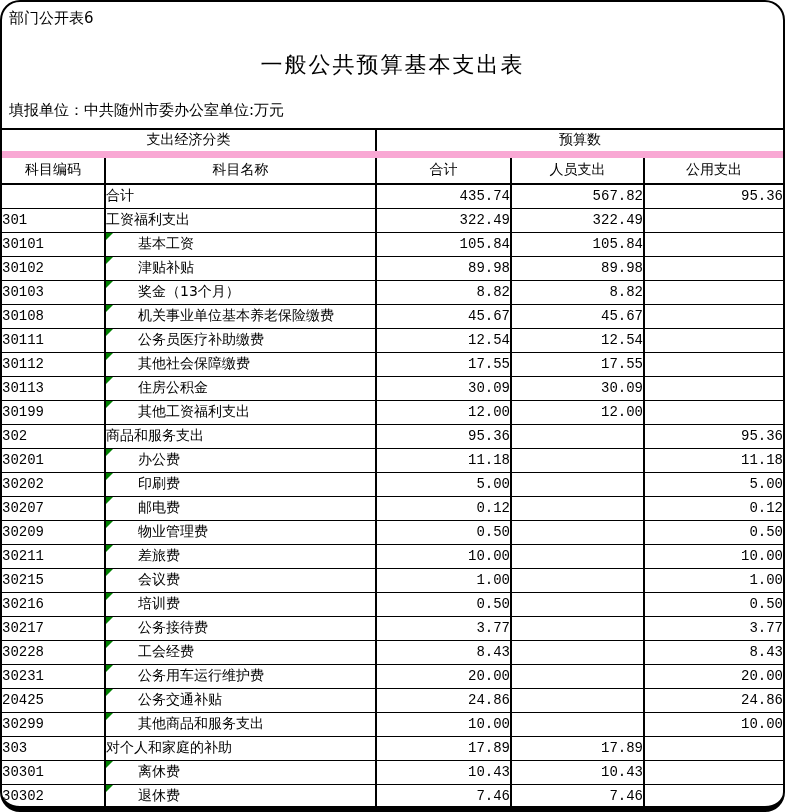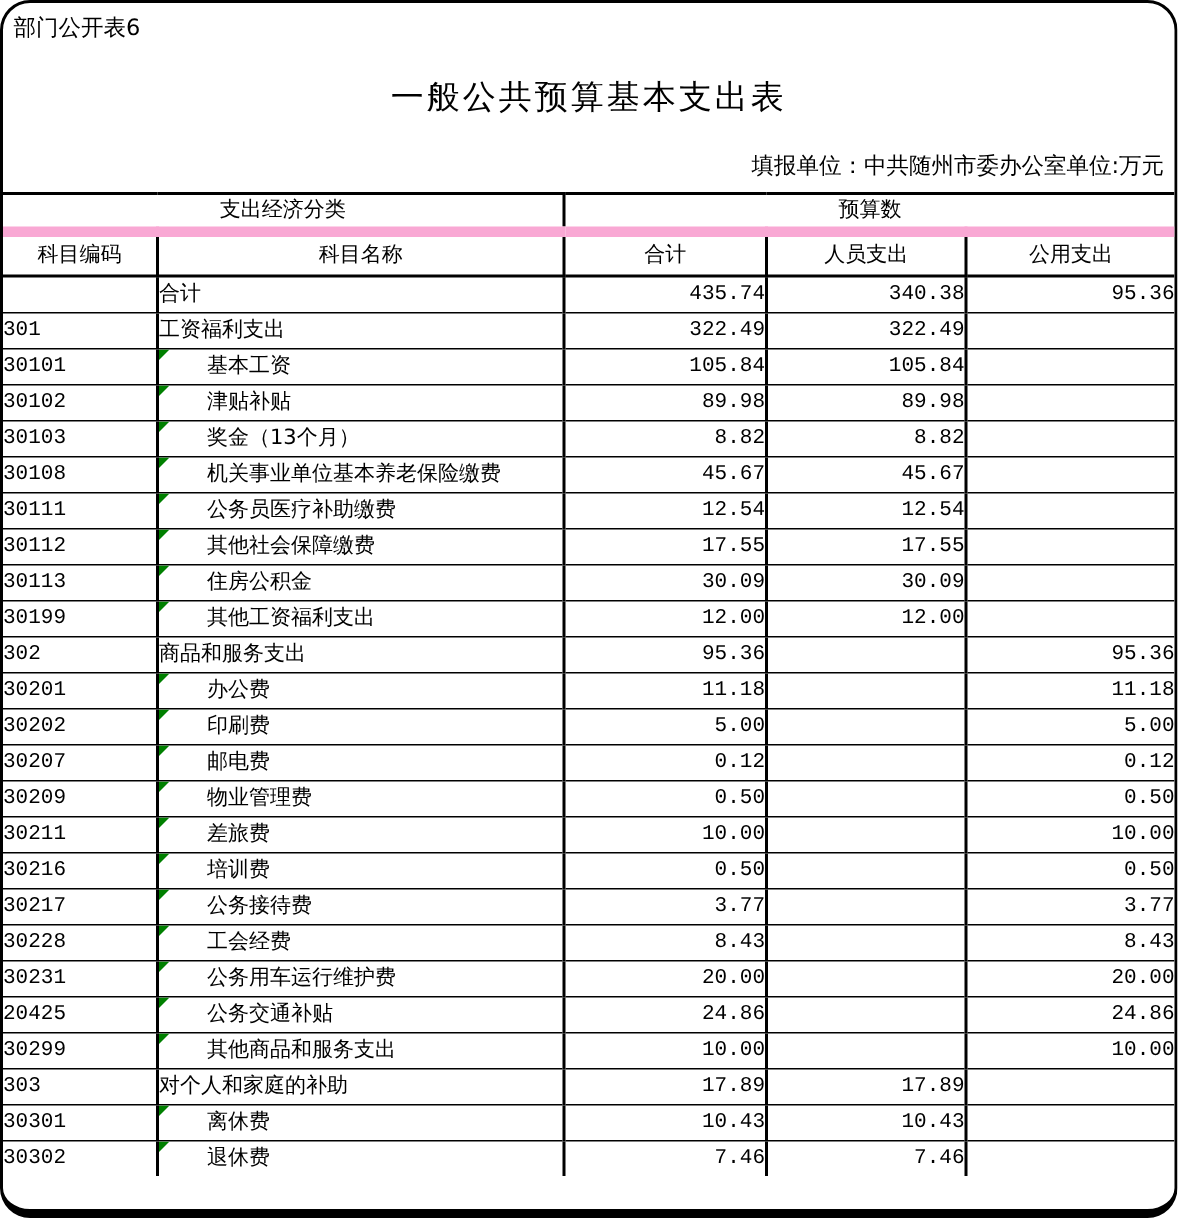--- a/index.html
+++ b/index.html
@@ -44,21 +44,21 @@
     letter-spacing: 2px;
     white-space: nowrap;
   }
   .meta-row {
     position: absolute;
     bottom: 8px;
     left: 0;
     width: 100%;
     padding: 0 7px;
     display: flex;
-    justify-content: flex-end;
+    justify-content: flex-start;
     font-size: 15px;
     white-space: nowrap;
   }
   table.budget {
     border-collapse: collapse;
     table-layout: fixed;
     width: 781px;
   }
   table.budget th, table.budget td {
     border-top: 1px solid #000;
@@ -135,21 +135,21 @@
         <th>合计</th>
         <th>人员支出</th>
         <th class="edge-r">公用支出</th>
       </tr>
     </thead>
     <tbody>
         <tr>
           <td class="code edge-l"></td>
           <td class="name">合计</td>
           <td class="num">435.74</td>
-          <td class="num">340.38</td>
+          <td class="num">567.82</td>
           <td class="num edge-r">95.36</td>
         </tr>
         <tr>
           <td class="code edge-l">301</td>
           <td class="name">工资福利支出</td>
           <td class="num">322.49</td>
           <td class="num">322.49</td>
           <td class="num edge-r"></td>
         </tr>
         <tr>
@@ -244,20 +244,27 @@
           <td class="num edge-r">0.50</td>
         </tr>
         <tr>
           <td class="code edge-l">30211</td>
           <td class="name indent"><span class="tri" style="border-top-color: rgb(0, 128, 0);"></span>差旅费</td>
           <td class="num">10.00</td>
           <td class="num"></td>
           <td class="num edge-r">10.00</td>
         </tr>
         <tr>
+          <td class="code edge-l">30215</td>
+          <td class="name indent"><span class="tri" style="border-top-color: rgb(0, 128, 0);"></span>会议费</td>
+          <td class="num">1.00</td>
+          <td class="num"></td>
+          <td class="num edge-r">1.00</td>
+        </tr>
+        <tr>
           <td class="code edge-l">30216</td>
           <td class="name indent"><span class="tri" style="border-top-color: rgb(0, 128, 0);"></span>培训费</td>
           <td class="num">0.50</td>
           <td class="num"></td>
           <td class="num edge-r">0.50</td>
         </tr>
         <tr>
           <td class="code edge-l">30217</td>
           <td class="name indent"><span class="tri" style="border-top-color: rgb(0, 128, 0);"></span>公务接待费</td>
           <td class="num">3.77</td>

